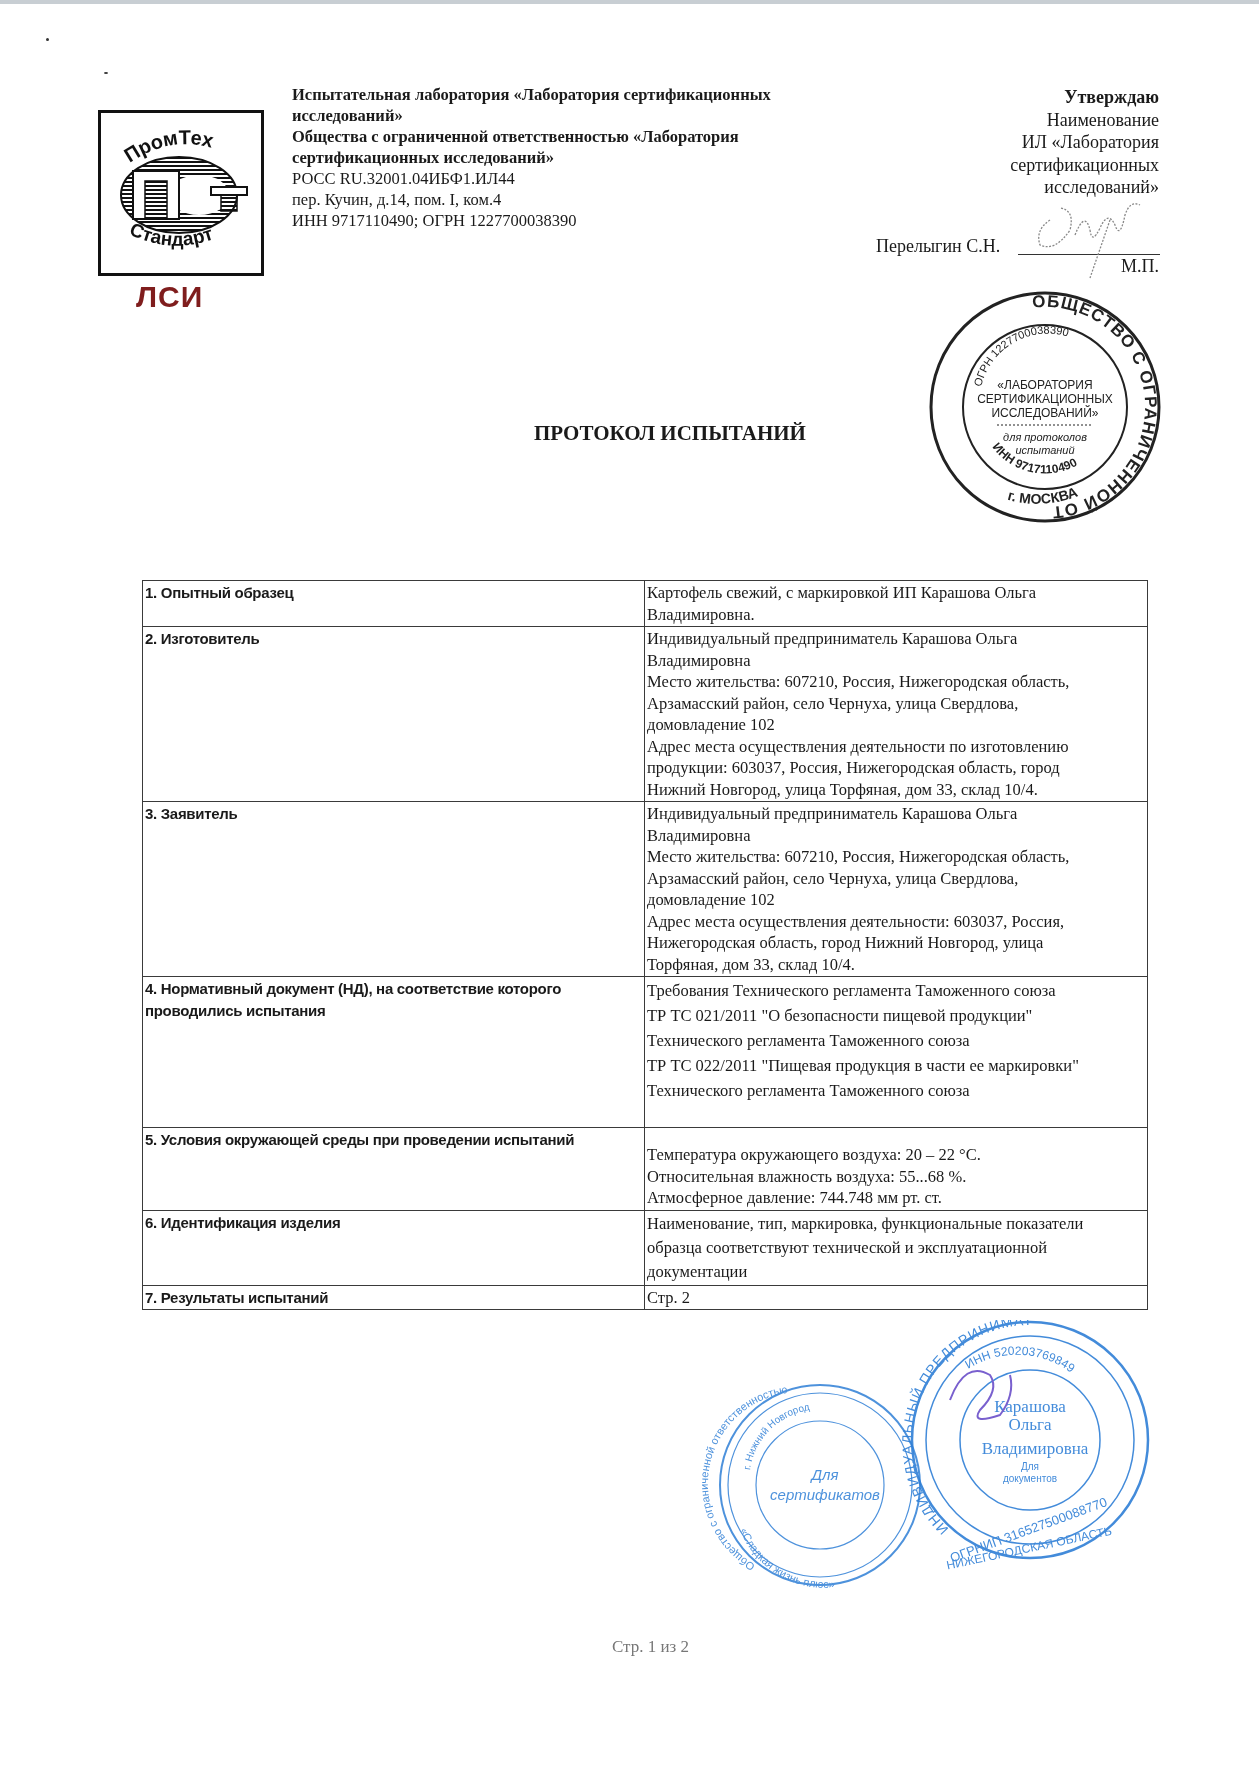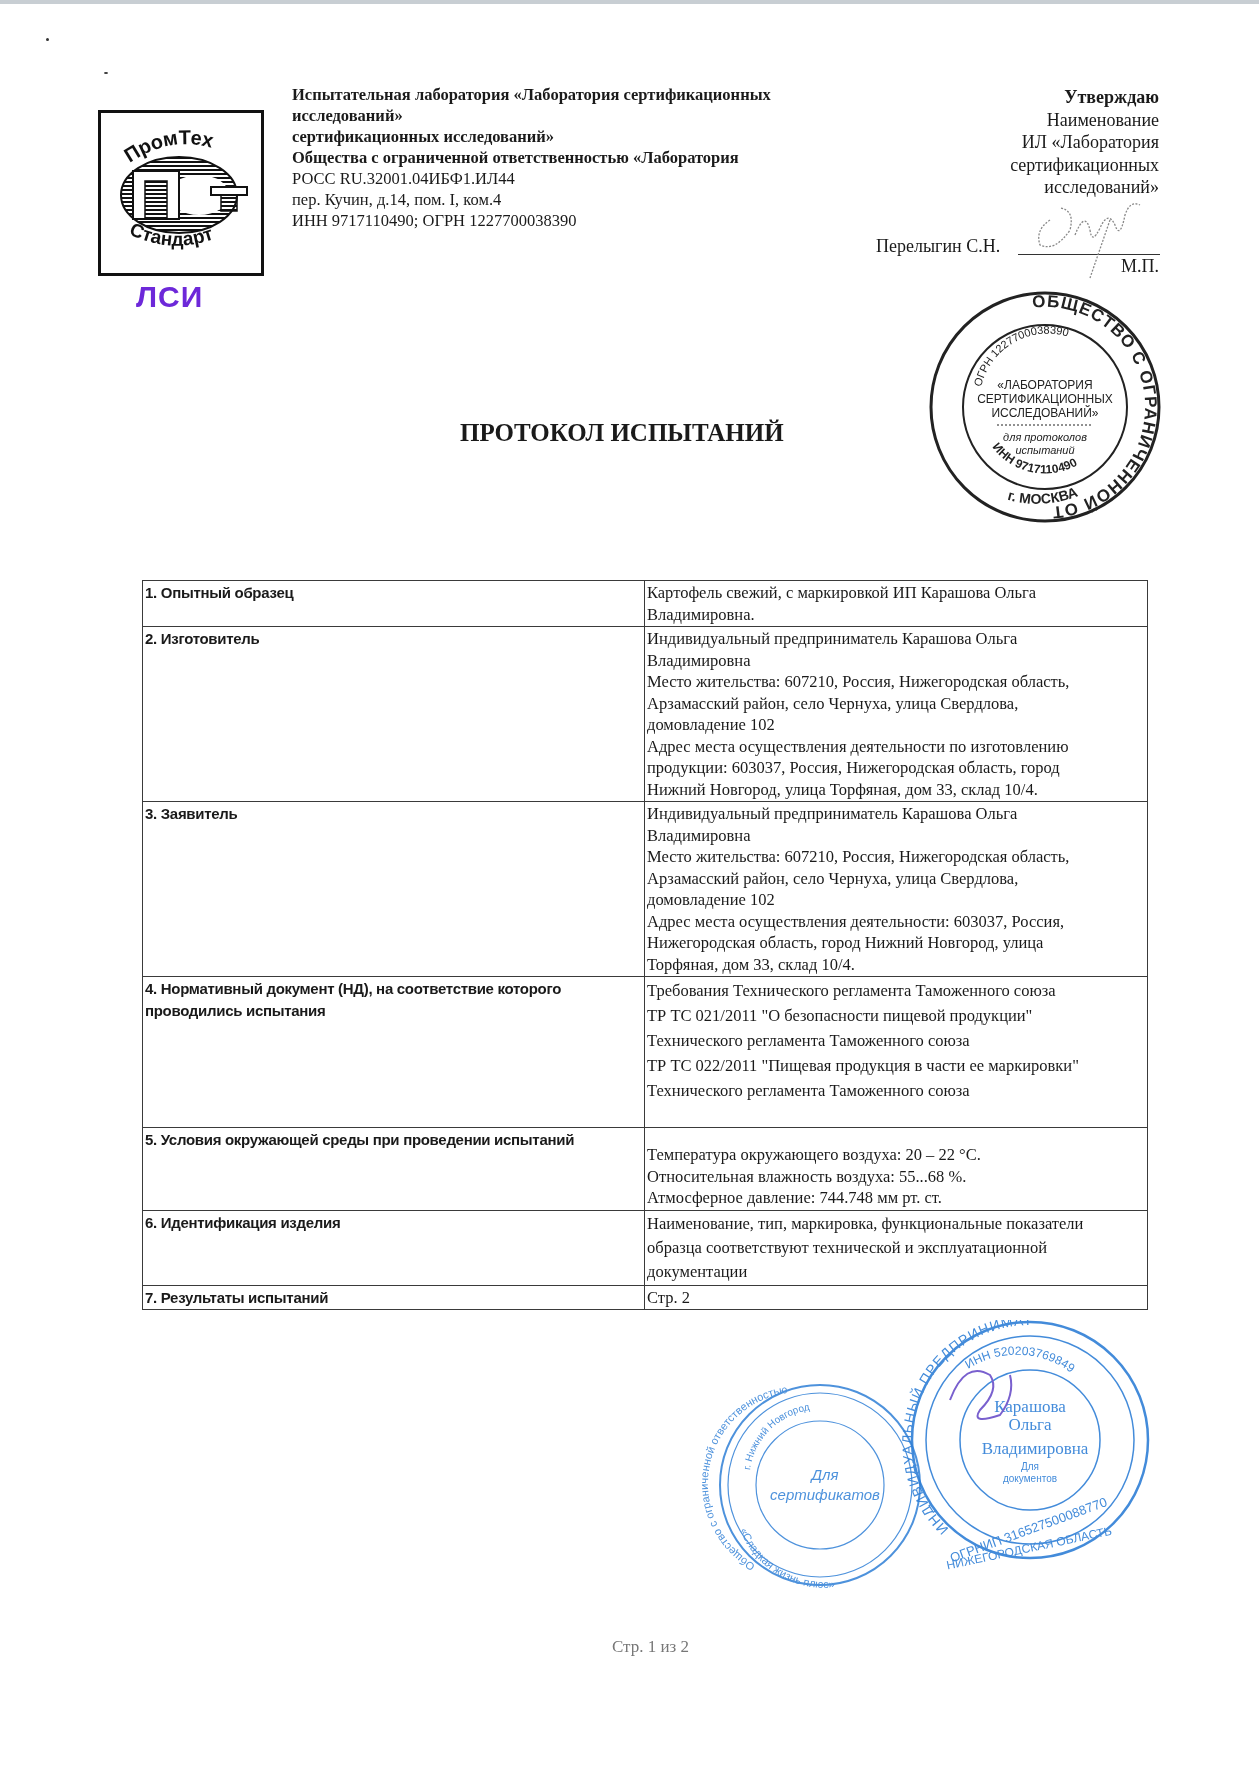--- a/index.html
+++ b/index.html
@@ -6,39 +6,39 @@
     body {
       width: 1259px; height: 1776px; background: #ffffff; position: relative; overflow: hidden;
       font-family: "Liberation Serif", serif; color: #1a1a1a;
     }
     .scan-edge { position: absolute; left: 0; top: 0; width: 1259px; height: 4px; background: #c8ced3; }
     .speck { position: absolute; width: 3px; height: 3px; background: #333; border-radius: 50%; }
 
     
     .logo { position: absolute; left: 98px; top: 110px; width: 166px; height: 166px; border: 3px solid #111; box-sizing: border-box; background: #fff; }
     .logo svg { position: absolute; left: 0; top: 0; }
-    .logo-caption { position: absolute; left: 136px; top: 280px; font-family: "Liberation Sans", sans-serif; font-weight: bold; font-size: 30px; color: #6d28d9; letter-spacing: 1px; }
+    .logo-caption { position: absolute; left: 136px; top: 280px; font-family: "Liberation Sans", sans-serif; font-weight: bold; font-size: 30px; color: #7f1d1d; letter-spacing: 1px; }
 
     
     .lab-info { position: absolute; left: 292px; top: 84px; width: 560px; font-size: 16.5px; line-height: 21px; }
     .lab-info .b { font-weight: bold; }
 
     
     .approve { position: absolute; right: 100px; top: 86px; text-align: right; font-size: 18px; line-height: 22.5px; width: 300px; }
     .approve .b { font-weight: bold; }
     .sign-line { position: absolute; left: 876px; top: 236px; width: 284px; font-size: 18px; }
     .sign-underline { position: absolute; left: 1018px; top: 254px; width: 142px; border-bottom: 1px solid #333; }
     .mp { position: absolute; right: 100px; top: 256px; font-size: 18px; }
     .signature { position: absolute; left: 1030px; top: 190px; }
 
     
     .stamp-top { position: absolute; left: 925px; top: 285px; }
 
     
-    .title { position: absolute; left: 460px; top: 422px; width: 420px; font-weight: bold; font-size: 25px; line-height: 22px; }
+    .title { position: absolute; left: 460px; top: 422px; width: 420px; text-align: center; font-weight: bold; font-size: 21px; line-height: 22px; }
 
     
     table.proto { position: absolute; left: 142px; top: 580px; width: 1006px; border-collapse: collapse; font-size: 16.5px; line-height: 21.5px; }
     table.proto td { border: 1.5px solid #3a3a3a; vertical-align: top; padding: 1px 2px 1px 2px; }
     table.proto td.l { width: 497px; font-family: "Liberation Sans", sans-serif; font-weight: bold; font-size: 15px; letter-spacing: -0.3px; }
     table.proto td.r { font-family: "Liberation Serif", serif; }
     .line { display: block; }
     .nd .line { line-height: 25px; }
     .env-r { padding-top: 16px !important; }
     .id-r .line { line-height: 24px; }
@@ -76,22 +76,22 @@
     <text font-family="Liberation Sans, sans-serif" font-weight="bold" font-size="19" fill="#111">
       <textPath href="#arcBot" startOffset="6">Стандарт</textPath>
     </text>
   </svg>
 </div>
 <div class="logo-caption">ЛСИ</div>
 
 <div class="lab-info">
   <div class="b">Испытательная лаборатория «Лаборатория сертификационных</div>
   <div class="b">исследований»</div>
+  <div class="b">Общества с ограниченной ответственностью «Лаборатория</div>
   <div class="b">сертификационных исследований»</div>
-  <div class="b">Общества с ограниченной ответственностью «Лаборатория</div>
   <div>РОСС RU.32001.04ИБФ1.ИЛ44</div>
   <div>пер. Кучин, д.14, пом. I, ком.4</div>
   <div>ИНН 9717110490; ОГРН 1227700038390</div>
 </div>
 
 <div class="approve">
   <div class="b">Утверждаю</div>
   <div>Наименование</div>
   <div>ИЛ «Лаборатория</div>
   <div>сертификационных</div>

